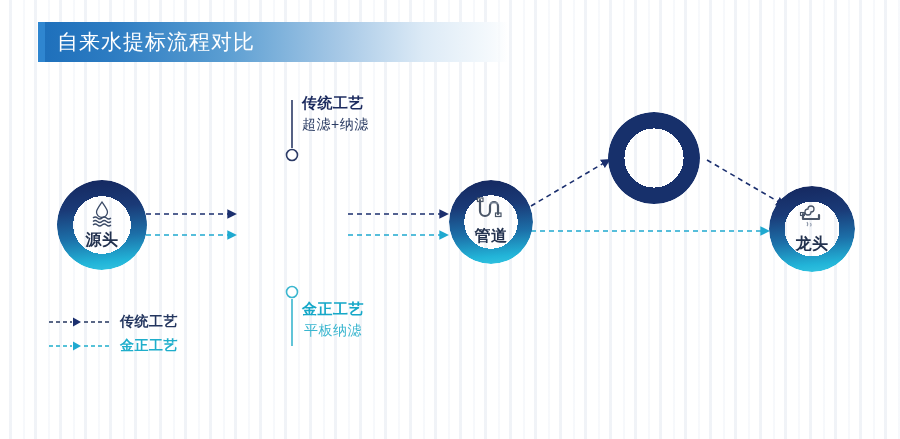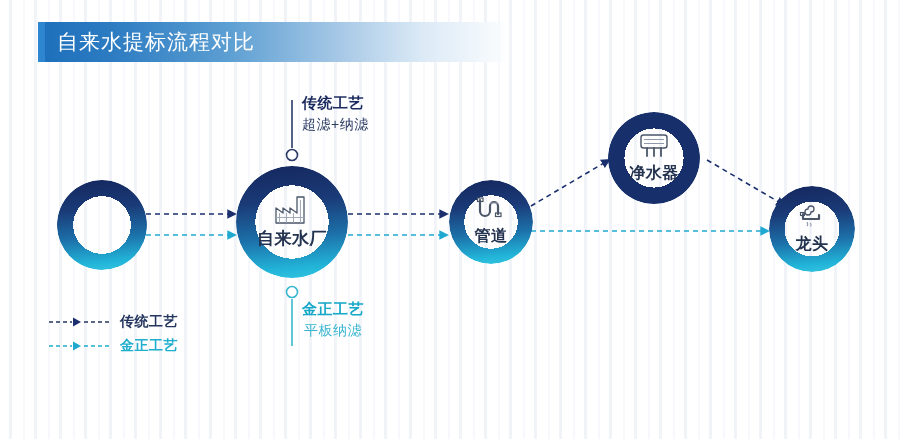--- a/index.html
+++ b/index.html
@@ -229,69 +229,51 @@
     </g>
 
     <g>
       <circle cx="292" cy="292" r="5.5" fill="#ffffff" stroke="#3ab6cf" stroke-width="1.6"></circle>
       <line x1="292" y1="299" x2="292" y2="346" stroke="#3ab6cf" stroke-width="1.6"></line>
     </g>
   </svg>
 
   <div class="node" style="left:57px; top:180px; width:90px; height:90px;">
     <div class="ring ring-grad"></div>
-  </div>
-
-  <div class="node node-lg" style="left:236px; top:166px; width:112px; height:112px;">
-    <div class="ring ring-grad"></div>
     <div class="node-inner">
       <span class="node-icon">
-        <svg width="38" height="30" viewBox="0 0 38 30">
-          <path d="M3 29 L3 14 L10 19 L10 14 L17 19 L17 14 L24 19 L24 3 L31 3 L31 29 z" fill="none" stroke="#4a5668" stroke-width="1.3" stroke-linejoin="round"></path>
-          <line x1="6.5" y1="19" x2="6.5" y2="29" stroke="#98a2b3" stroke-width="0.9"></line>
-          <line x1="13.5" y1="19" x2="13.5" y2="29" stroke="#98a2b3" stroke-width="0.9"></line>
-          <line x1="20.5" y1="19" x2="20.5" y2="29" stroke="#98a2b3" stroke-width="0.9"></line>
-          <line x1="27.5" y1="6" x2="27.5" y2="29" stroke="#98a2b3" stroke-width="0.9"></line>
-          <line x1="3" y1="23.5" x2="31" y2="23.5" stroke="#98a2b3" stroke-width="0.9"></line>
-        </svg>
-      </span>
-      <span class="node-label">自来水厂</span>
-    </div>
-  </div>
+        <svg width="30" height="28" viewBox="0 0 30 28">
+          <path d="M15 3 C11.5 8 9.5 10.6 9.5 13 a5.5 5.5 0 0 0 11 0 C20.5 10.6 18.5 8 15 3 z" fill="none" stroke="#3b4a66" stroke-width="1.3"></path>
+          <path d="M6 19 q2.2-2 4.5 0 t4.5 0 t4.5 0 t4.5 0" fill="none" stroke="#3b4a66" stroke-width="1.3"></path>
+          <path d="M6 22.5 q2.2-2 4.5 0 t4.5 0 t4.5 0 t4.5 0" fill="none" stroke="#3b4a66" stroke-width="1.3"></path>
+          <path d="M6 26 q2.2-2 4.5 0 t4.5 0 t4.5 0 t4.5 0" fill="none" stroke="#3b4a66" stroke-width="1.3"></path>
+        </svg>
+      </span>
+      <span class="node-label">源头</span>
+    </div>
+  </div>
+
 
   <div class="node" style="left:449px; top:180px; width:84px; height:84px;">
     <div class="ring ring-grad"></div>
     <div class="node-inner">
       <span class="node-icon">
         <svg width="32" height="26" viewBox="0 0 32 26">
           <path d="M5 3 L5 14 a5 5 0 0 0 10 0 L15 9 a4 4 0 0 1 8 0 L23 17" fill="none" stroke="#4a5668" stroke-width="2.2" stroke-linecap="round"></path>
           <rect x="2.5" y="1" width="5.5" height="3.5" fill="none" stroke="#4a5668" stroke-width="1.2"></rect>
           <rect x="20.5" y="16" width="5.5" height="3.5" fill="none" stroke="#4a5668" stroke-width="1.2"></rect>
           <line x1="15" y1="6" x2="23" y2="6" stroke="#9aa4b4" stroke-width="1"></line>
         </svg>
       </span>
       <span class="node-label">管道</span>
     </div>
   </div>
 
   <div class="node" style="left:608px; top:112px; width:92px; height:92px;">
     <div class="ring ring-solid"></div>
-    <div class="node-inner">
-      <span class="node-icon">
-        <svg width="34" height="28" viewBox="0 0 34 28">
-          <rect x="4" y="3" width="26" height="13" rx="2.5" fill="none" stroke="#4a5668" stroke-width="1.4"></rect>
-          <line x1="7" y1="7.5" x2="27" y2="7.5" stroke="#8f99aa" stroke-width="1"></line>
-          <line x1="7" y1="11.5" x2="27" y2="11.5" stroke="#8f99aa" stroke-width="1"></line>
-          <path d="M10 16 L10 24" stroke="#4a5668" stroke-width="1.8" stroke-linecap="round"></path>
-          <path d="M17 16 L17 24" stroke="#4a5668" stroke-width="1.8" stroke-linecap="round"></path>
-          <path d="M24 16 L24 24" stroke="#4a5668" stroke-width="1.8" stroke-linecap="round"></path>
-        </svg>
-      </span>
-      <span class="node-label">净水器</span>
-    </div>
   </div>
 
   <div class="node" style="left:769px; top:186px; width:86px; height:86px;">
     <div class="ring ring-grad"></div>
     <div class="node-inner">
       <span class="node-icon">
         <svg width="34" height="28" viewBox="0 0 34 28">
           <path d="M13 6 a3 3 0 1 1 3 3 a3 3 0 1 1 -3 -3 z" fill="none" stroke="#4a5668" stroke-width="1.3"></path>
           <path d="M8 11 L8 16 L24 16 L24 12" fill="none" stroke="#4a5668" stroke-width="2.2" stroke-linejoin="round" stroke-linecap="round"></path>
           <rect x="5.5" y="9.5" width="4" height="3" fill="none" stroke="#4a5668" stroke-width="1.1"></rect>

